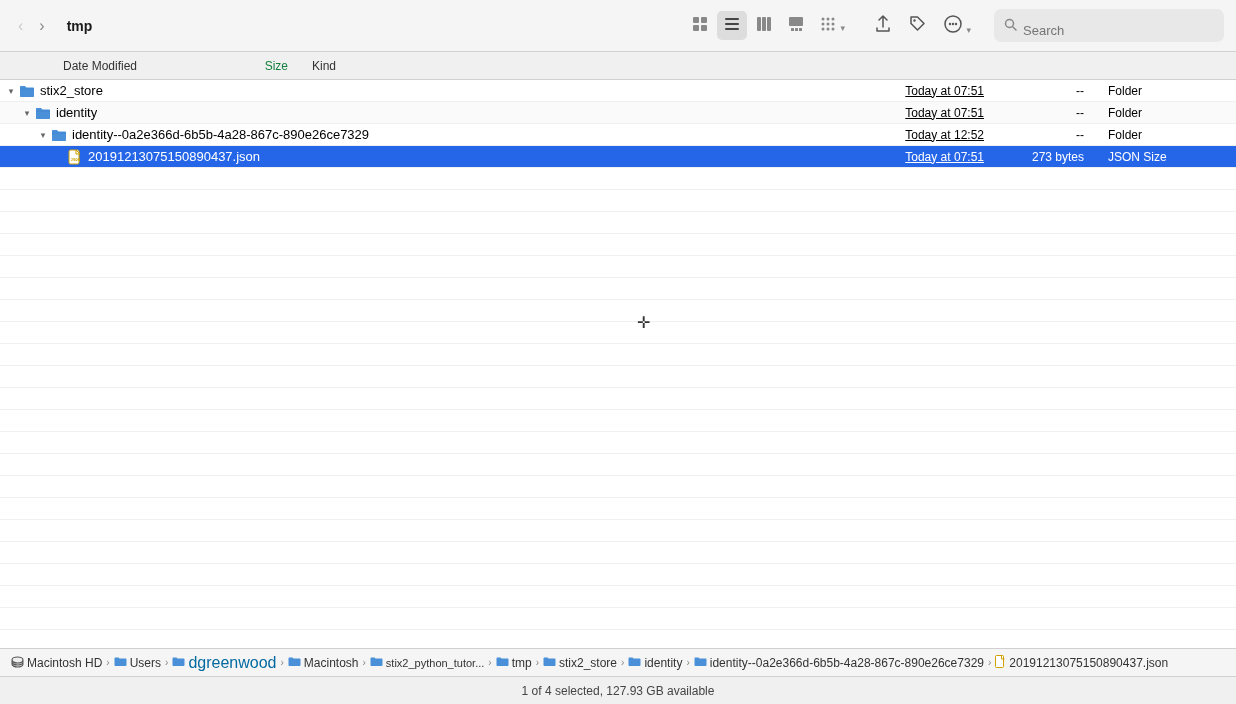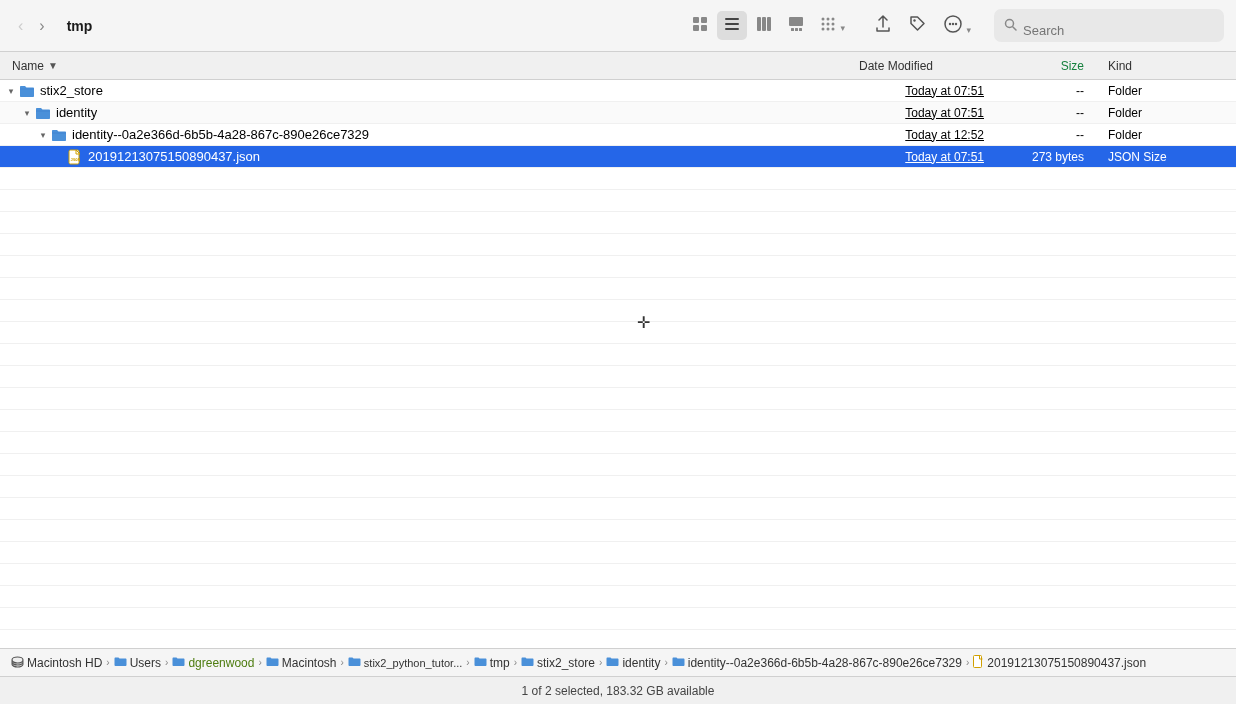--- a/index.html
+++ b/index.html
@@ -410,24 +410,20 @@
           <line x1="9" y1="9" x2="12" y2="12" stroke="#888" stroke-width="1.5" stroke-linecap="round"></line>
         </svg>
     </span>
     <input type="text" placeholder="Search" style="">
   </div>
 </div>
 
 <div class="file-list-container" style="position:relative;">
 
   <div class="column-headers">
-    <div class="col-name">
-      <span>Name</span>
-      <span class="sort-arrow">▼</span>
-    </div>
     <div class="col-modified">
       <span>Date Modified</span>
     </div>
     <div class="col-size">
       <span>Size</span>
     </div>
     <div class="col-kind">
       <span>Kind</span>
     </div>
   </div>
@@ -543,21 +539,21 @@
       <span><svg width="13" height="11" viewBox="0 0 13 11" fill="none">
           <path d="M0.5 2.5C0.5 2 0.9 1.5 1.5 1.5h3l1 1H11.5c.6 0 1 .4 1 1V9c0 .5-.4 1-1 1H1.5c-.6 0-1-.5-1-1V2.5z" fill="#4a90d9"></path>
         </svg></span>
       <span style="font-size:12px;color:#333;">Users</span>
     </div>
     <span class="breadcrumb-sep">›</span>
     <div class="breadcrumb-item">
       <span><svg width="13" height="11" viewBox="0 0 13 11" fill="none">
           <path d="M0.5 2.5C0.5 2 0.9 1.5 1.5 1.5h3l1 1H11.5c.6 0 1 .4 1 1V9c0 .5-.4 1-1 1H1.5c-.6 0-1-.5-1-1V2.5z" fill="#4a90d9"></path>
         </svg></span>
-      <span style="font-size:12px;color:#4d7c0f;">dgreenwood</span>
+      <span style="font-size:16px;color:#0369a1;">dgreenwood</span>
     </div>
     <span class="breadcrumb-sep">›</span>
     <div class="breadcrumb-item">
       <span><svg width="13" height="11" viewBox="0 0 13 11" fill="none">
           <path d="M0.5 2.5C0.5 2 0.9 1.5 1.5 1.5h3l1 1H11.5c.6 0 1 .4 1 1V9c0 .5-.4 1-1 1H1.5c-.6 0-1-.5-1-1V2.5z" fill="#4a90d9"></path>
         </svg></span>
       <span style="font-size:12px;color:#333;">Macintosh</span>
     </div>
     <span class="breadcrumb-sep">›</span>
     <div class="breadcrumb-item">
@@ -598,14 +594,14 @@
     <div class="breadcrumb-item">
       <span><svg width="11" height="13" viewBox="0 0 11 13" fill="none">
           <rect x="0.5" y="0.5" width="8" height="12" rx="1" fill="#fff" stroke="#d0a000" stroke-width="1"></rect>
           <path d="M6.5 0.5v3.5h3" stroke="#d0a000" stroke-width="1"></path>
         </svg></span>
       <span style="font-size:12px;color:#333;">20191213075150890437.json</span>
     </div>
   </div>
 
 <div class="status-bar">
-  <span>1 of 2 selected, 183.32 GB available</span>
+  <span>1 of 4 selected, 127.93 GB available</span>
 </div>
 
 </body></html>

